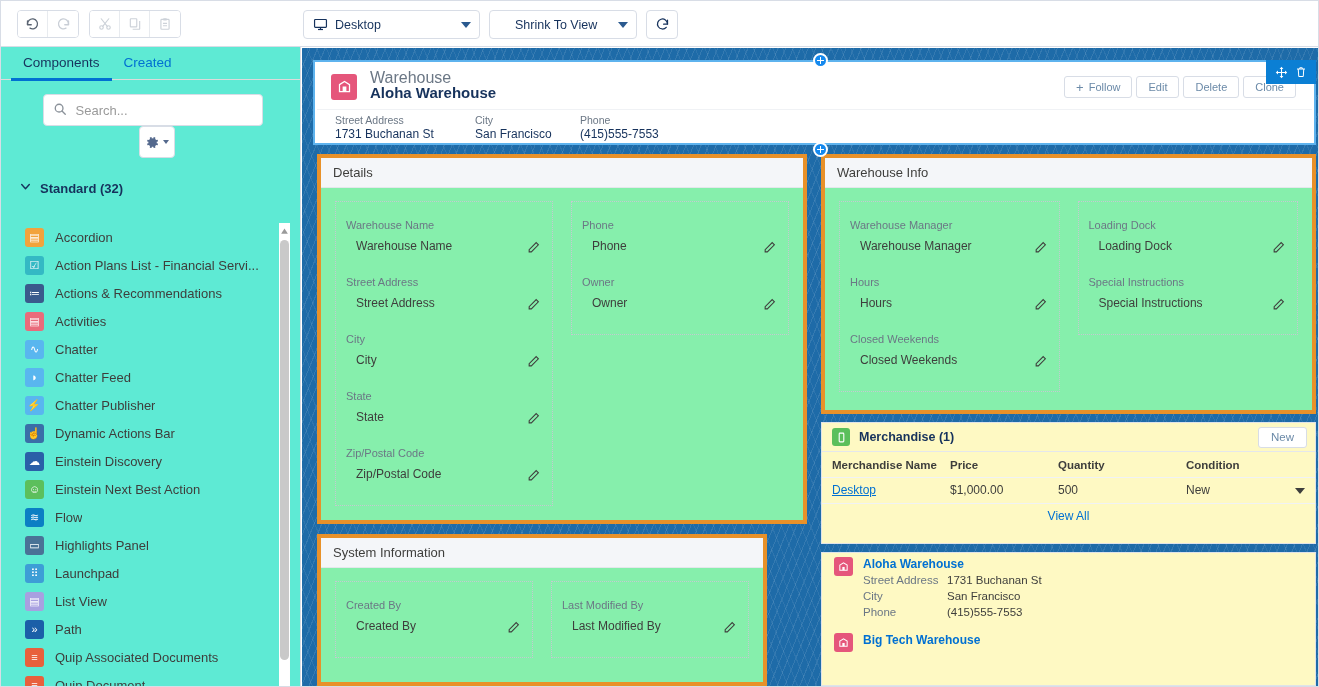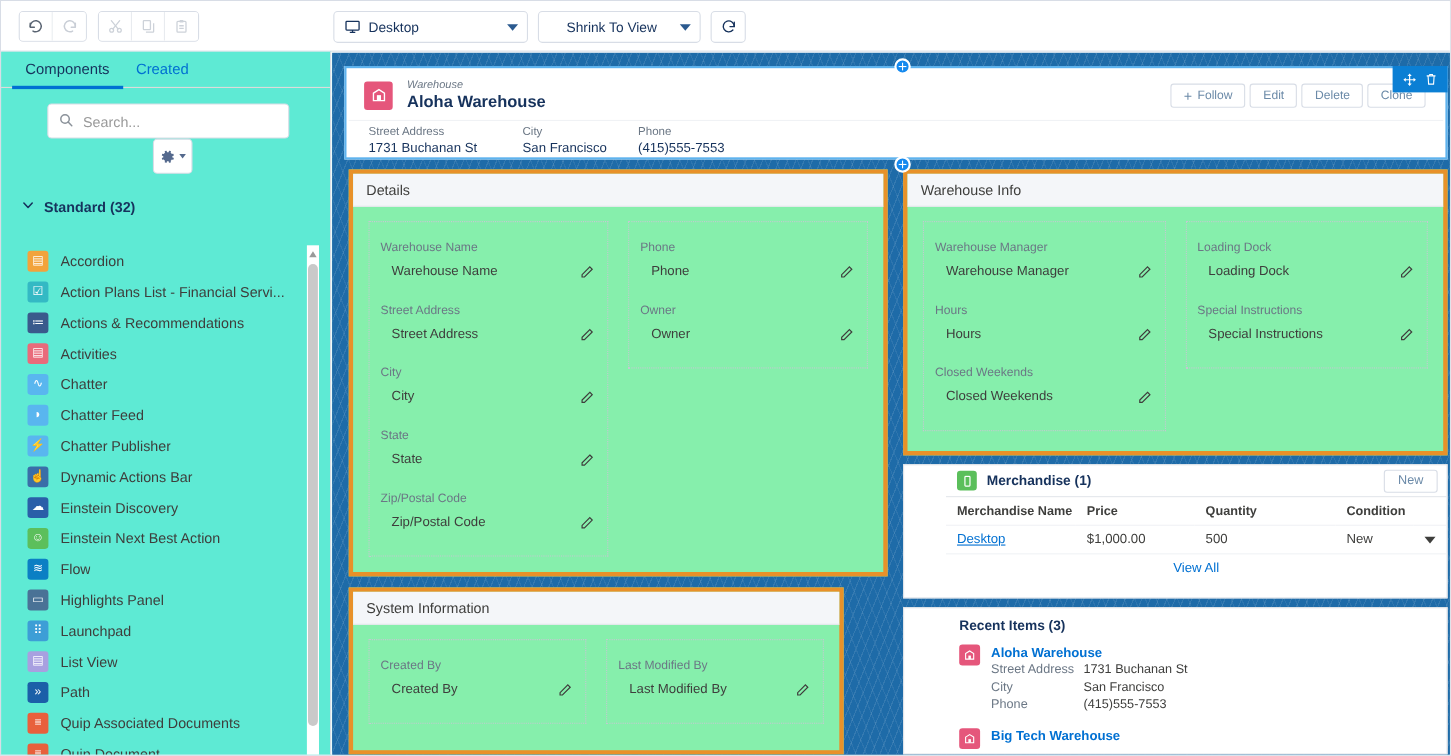--- a/index.html
+++ b/index.html
@@ -99,21 +99,21 @@
 
   
   .hp-sel { position:absolute; left:4px; top:4px; width:1003px; height:85px;
             border:2px solid #5eb3ee; background:#fff; }
   .hp-inner { position:absolute; inset:2px; background:#fff; }
   .hp-top { display:flex; align-items:center; height:45px; padding-left:14px;
             background:#fff; }
   .hp-obj-icon { width:26px;height:26px;background:#e5567b;border-radius:3px;
                  display:flex;align-items:center;justify-content:center; }
   .hp-titles { margin-left:13px; }
-  .hp-objname { font-size:10px; color:#6b7785; line-height:13px;font-style:italic; }
+  .hp-objname { font-size:16px; color:#6b7785; line-height:13px; }
   .hp-recname { font-size:15px; font-weight:bold; color:#16325c; line-height:18px; }
   .hp-actions { position:absolute; right:16px; top:12px; display:flex; }
   .hp-act { height:22px; padding:0 11px; border:1px solid #d8dde6;
             border-radius:3px; background:#fff; font-size:11px; color:#6b8aa8;
             display:flex; align-items:center; margin-left:4px; cursor:pointer; }
   .hp-fields { display:flex; height:36px; align-items:center; padding-left:18px;
                border-top:1px solid #f0f2f5; }
   .hp-f { margin-right:0; }
   .hp-f-lbl { font-size:10.5px; color:#6b7785; line-height:13px; }
   .hp-f-val { font-size:12px; color:#16325c; line-height:15px; }
@@ -146,21 +146,21 @@
   .pencil { position:absolute; right:2px; bottom:10px; cursor:pointer; }
 
   
   .reg-details { position:absolute; left:8px; top:98px; width:490px; height:370px; }
   .reg-sysinfo { position:absolute; left:8px; top:478px; width:450px; height:152px; }
   
   .reg-whinfo  { position:absolute; left:512px; top:98px; width:495px; height:260px; }
   .reg-merch   { position:absolute; left:512px; top:366px; width:495px; height:122px; }
   .reg-recent  { position:absolute; left:512px; top:496px; width:495px; height:134px; }
 
-  .plain-card { background:#ffffff; border:1px solid #dfe3e8;padding-left:38px; }
+  .plain-card { background:#fef9c3; border:1px solid #dfe3e8; }
 
   
   .mh-head { display:flex; align-items:center; height:29px; padding:0 8px 0 10px;
              border-bottom:1px solid #e4e7ec; }
   .mh-icon { width:18px;height:18px;background:#5bbf5b;border-radius:3px;
              display:flex;align-items:center;justify-content:center; }
   .mh-title { margin-left:9px; font-size:12.5px; font-weight:bold; color:#16325c; }
   .new-btn { margin-left:auto; height:21px; padding:0 12px; border:1px solid #d8dde6;
              border-radius:3px; background:#fff; font-size:11.5px; color:#6b8aa8;
              display:flex; align-items:center; cursor:pointer; }
@@ -635,21 +635,20 @@
               <td>500</td>
               <td>New</td>
               <td><span class="row-caret"></span></td>
             </tr>
           </tbody>
         </table>
         <div class="viewall">View All</div>
       </div>
 
       <div class="reg-recent plain-card">
-        <div class="ri-title">Recent Items (3)</div>
         <div class="ri-item">
           <div class="ri-ic">
             <svg width="11" height="11" viewBox="0 0 24 24" fill="none" stroke="#fff" stroke-width="2.2">
                 <path d="M4 9 L12 4 L20 9 V20 H4 Z"></path>
                 <rect x="9.5" y="13" width="5" height="7" fill="#fff" stroke="none"></rect>
               </svg>
           </div>
           <div class="ri-body">
             <div class="ri-name">Aloha Warehouse</div>
             <div class="ri-row">

